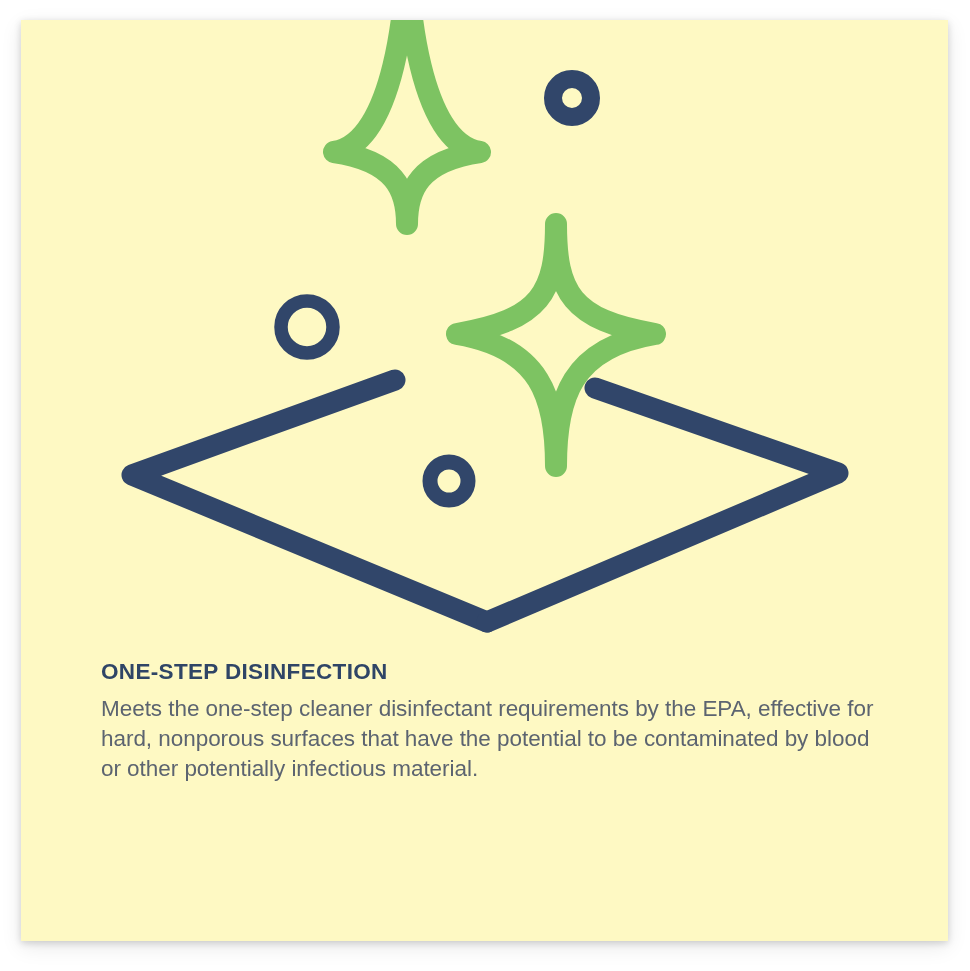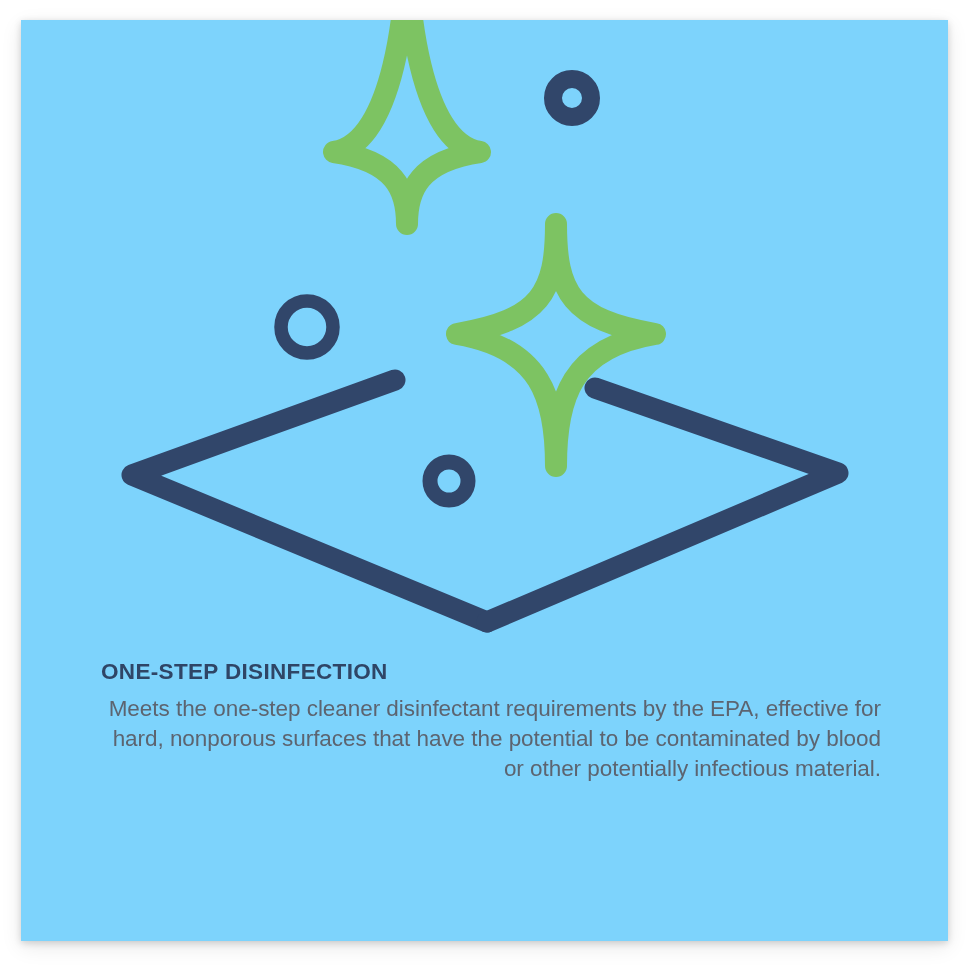--- a/index.html
+++ b/index.html
@@ -21,21 +21,21 @@
     background: #ffffff;
   }
 
   
   .card {
     position: absolute;
     left: 21px;
     top: 20px;
     width: 927px;
     height: 921px;
-    background: #7dd3fc;
+    background: #fef9c3;
     box-shadow: 0 2px 7px rgba(0,0,0,0.16), 0 6px 20px rgba(0,0,0,0.09);
     box-sizing: border-box;
   }
 
   
   .illustration {
     position: absolute;
     left: 0;
     top: 0;
     width: 927px;
@@ -66,21 +66,20 @@
   }
 
   .body-text {
     font-family: "Liberation Sans", sans-serif;
     font-size: 22.5px;
     font-weight: normal;
     color: #5C6470;
     line-height: 1.34;
     margin: 0;
     letter-spacing: -0.002em;
-    text-align: right;
   }
 </style>
 </head>
 <body>
 
 <div class="stage">
 
   <div class="card">
 
     <div class="illustration">

